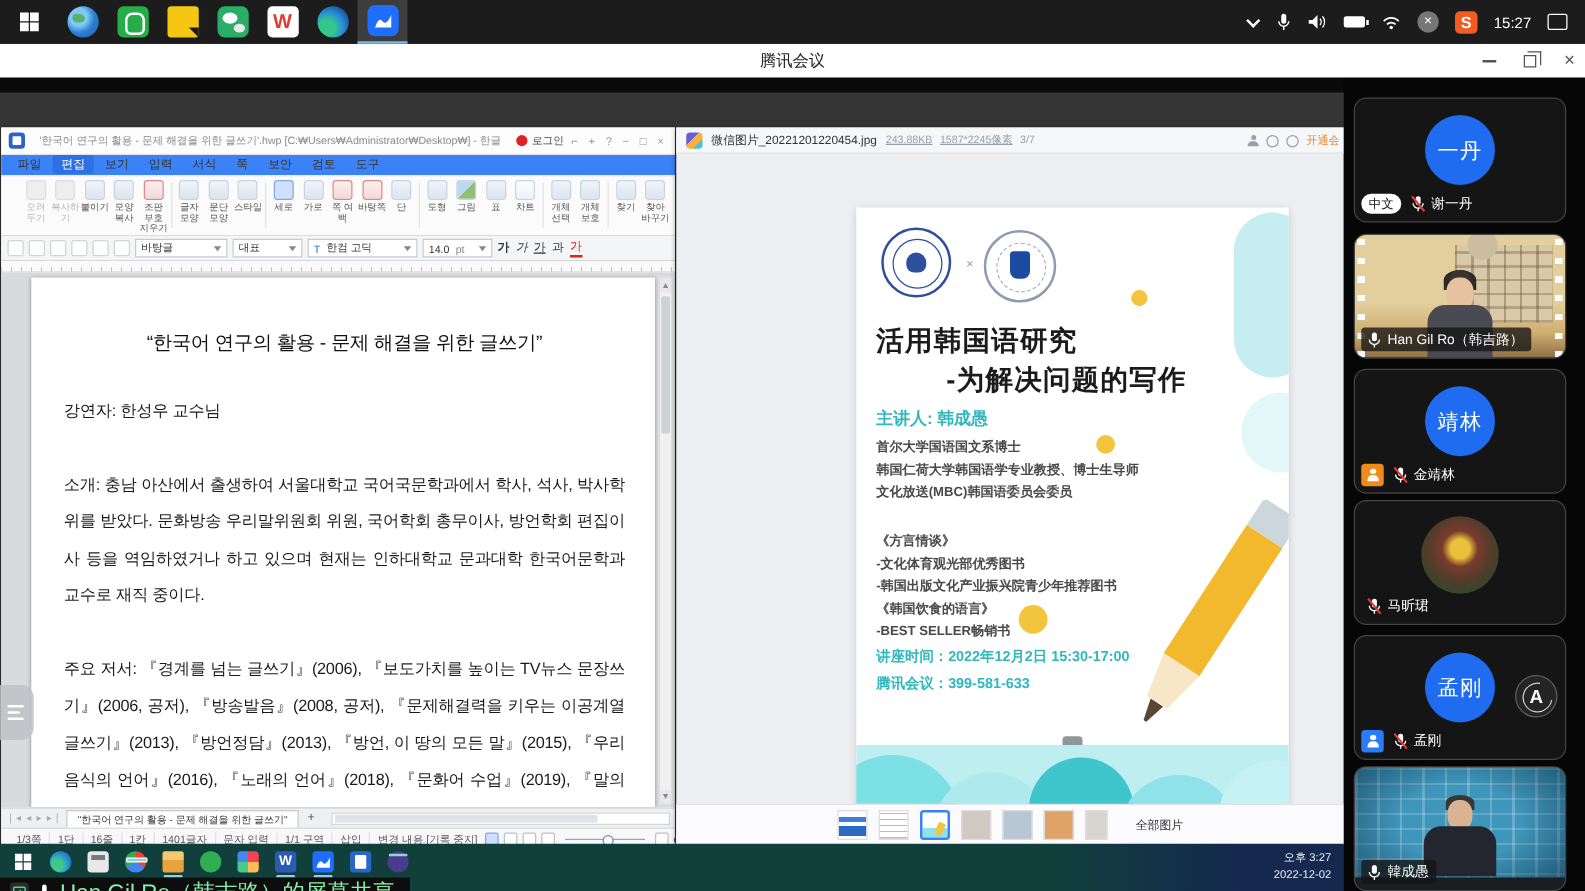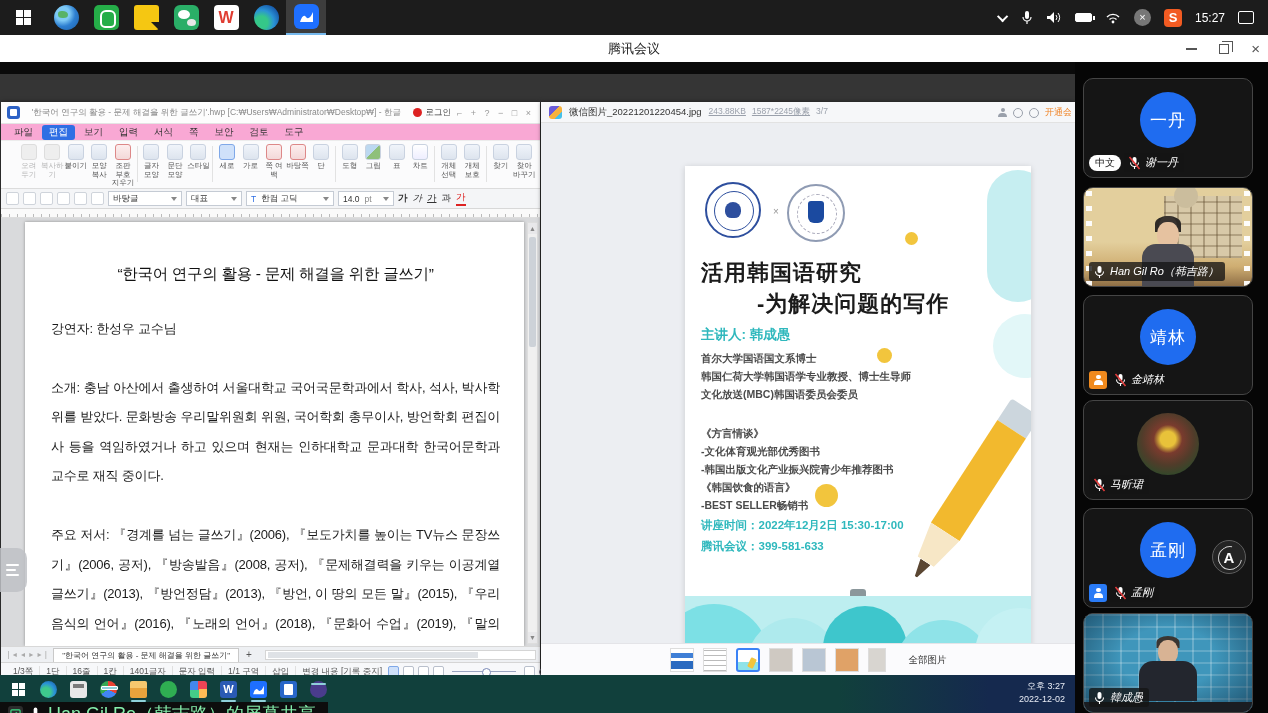--- a/index.html
+++ b/index.html
@@ -53,21 +53,21 @@
 
   
   #hwp { position:absolute; left:1px; top:28px; width:539px; height:578px; background:#fff; box-shadow:0 0 4px rgba(0,0,0,.5); font-size:9px; }
   .hwp-title { height:22px; background:#fdfdfd; border-bottom:1px solid #e4e4e4; display:flex; align-items:center; padding:0 6px; gap:6px; }
   .hwp-logo { width:13px; height:13px; background:#2d62c6; border-radius:3px; position:relative; }
   .hwp-logo::after { content:""; position:absolute; left:3px; top:3px; width:7px; height:7px; background:#fff; border-radius:1px; }
   .hwp-title .t { flex:1; text-align:center; color:#8a8a8a; font-size:8.5px; white-space:nowrap; overflow:hidden; }
   .login { display:flex; align-items:center; gap:4px; font-size:8.5px; color:#444; }
   .login i { width:9px; height:9px; background:#d22; border-radius:50%; }
   .hwp-wc { color:#999; font-size:9px; letter-spacing:3px; }
-  .hwp-menus { height:17px; display:flex; align-items:flex-end; padding:0 6px; gap:2px; border-bottom:1px solid #ececec; background:#f9a8d4; }
+  .hwp-menus { height:17px; display:flex; align-items:flex-start; padding:0 6px; gap:2px; border-bottom:1px solid #ececec; background:#3b82f6; }
   .hm { font-size:9.5px; color:#333; padding:1px 7px; }
   .hm.sel { background:#2f6fe4; color:#fff; border-radius:3px; }
   .hwp-ribbon { height:48px; background:#fbfbfc; border-bottom:1px solid #dcdcdc; display:flex; padding:3px 4px 0 16px; }
   .rb { width:24px; display:flex; flex-direction:column; align-items:center; gap:2px; font-size:7.5px;
     color:#555; text-align:center; line-height:1.15; }
   .rb.gray { color:#b5b5b5; }
   .rb .ri { width:16px; height:16px; border-radius:3px; background:linear-gradient(#f0f4fa,#dde4ee); border:1px solid #c9d2e0; }
   .rb.gray .ri { background:#eee; border-color:#ddd; }
   .rb.sel .ri { background:#cfe1fa; border-color:#7fa8e8; }
   .rb .ri.red { border-color:#d88; background:linear-gradient(#fdeeee,#f3d9d9); }
@@ -196,21 +196,21 @@
   #left-handle i { width:13px; height:2px; background:#fff; border-radius:1px; }
   #left-handle i:nth-child(2){ width:10px; }
 
   
   #sidebar { position:absolute; left:1075px; top:0; width:193px; height:651px; background:#060606; }
   .tile { position:absolute; left:8px; width:170px; height:100px; background:#151515; border:1px solid #454545; border-radius:10px; overflow:hidden; }
   .avatar-circle { position:absolute; left:50%; top:42%; transform:translate(-50%,-50%); width:56px; height:56px; border-radius:50%;
     background:#1f6cf0; color:#fff; font-size:17px; display:flex; align-items:center; justify-content:center; letter-spacing:1px; }
   .namebar { position:absolute; left:5px; bottom:5px; display:flex; align-items:center; gap:3px; }
   .pill { background:rgba(20,20,20,.78); border-radius:3px; padding:2px 6px 2px 4px; display:flex; align-items:center; gap:4px; }
-  .pill .nm { color:#fff; font-size:11px; white-space:nowrap;font-style:italic; }
+  .pill .nm { color:#fff; font-size:11px; white-space:nowrap; }
   .badge-cn { background:#fff; color:#111; font-size:10px; border-radius:8px; padding:1px 6px; }
   .badge-sq { width:18px; height:18px; border-radius:3px; display:flex; align-items:center; justify-content:center; }
   .badge-sq.orange { background:#f08a1d; }
   .badge-sq.blue { background:#2a7bf6; }
   .badge-sq .bp { position:relative; width:10px; height:10px; }
   .badge-sq .bp::before { content:""; position:absolute; left:3px; top:0; width:4.5px; height:4.5px; border-radius:50%; background:#fff; }
   .badge-sq .bp::after { content:""; position:absolute; left:0.5px; bottom:0; width:9px; height:4.5px; border-radius:4px 4px 0 0; background:#fff; }
   .film::before, .film::after { content:""; position:absolute; top:0; bottom:0; width:8px; z-index:3;
     background-image:repeating-linear-gradient(0deg, rgba(255,255,255,.95) 0 5px, transparent 5px 15px); background-size:6px 100%; background-repeat:no-repeat; }
   .film::before { left:2px; }

